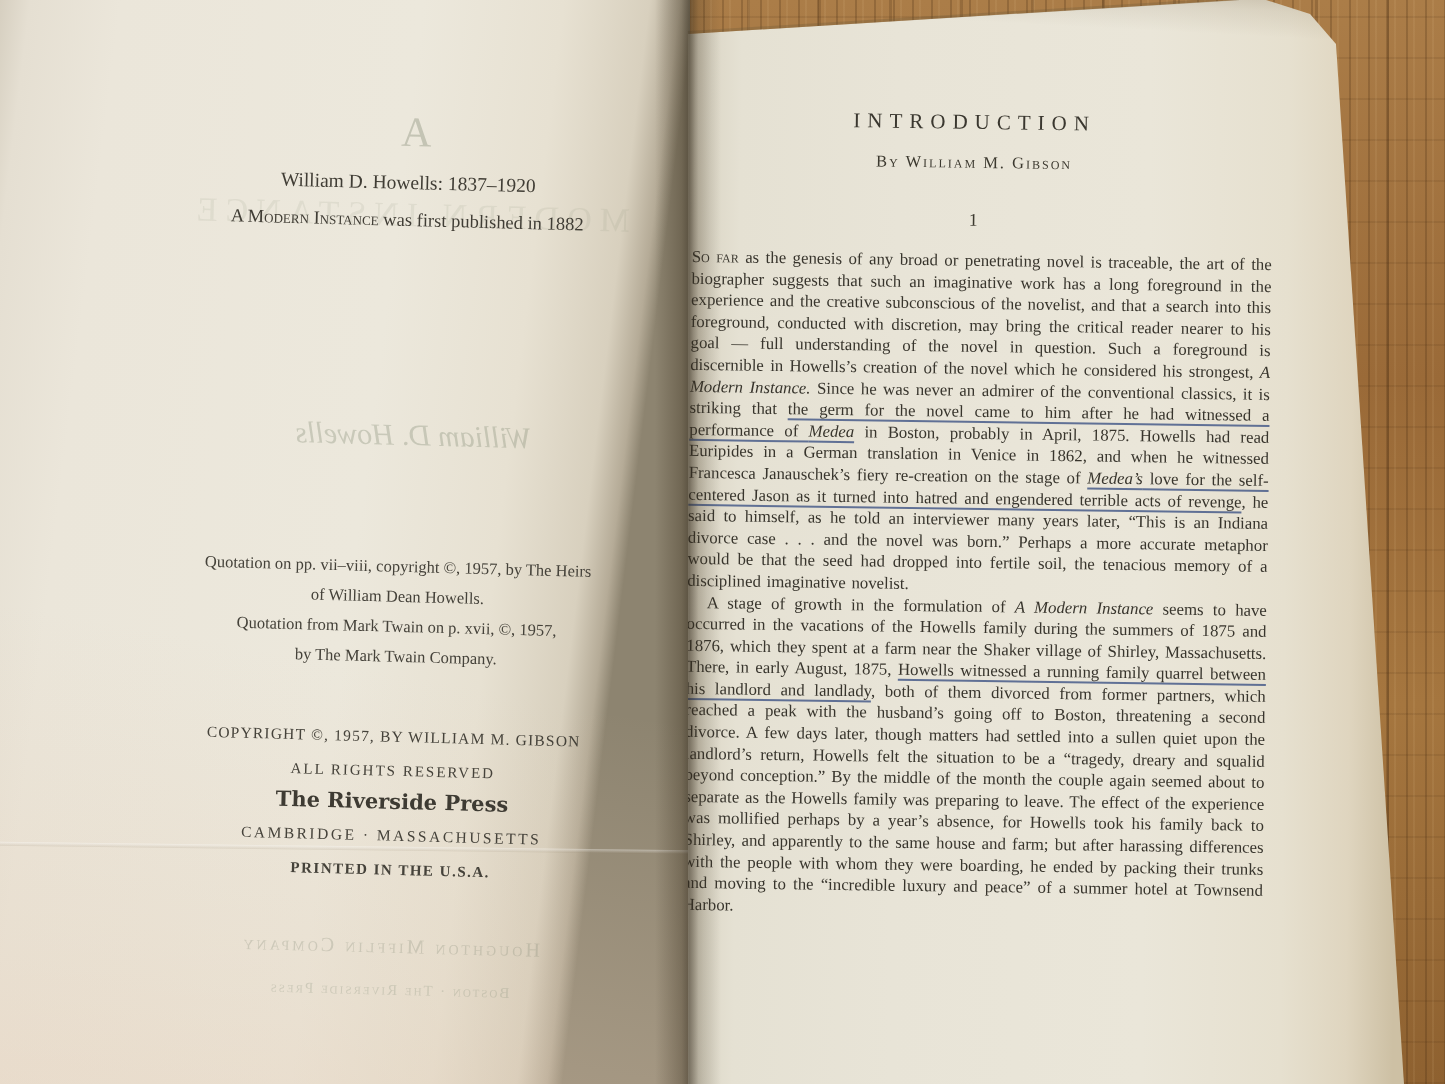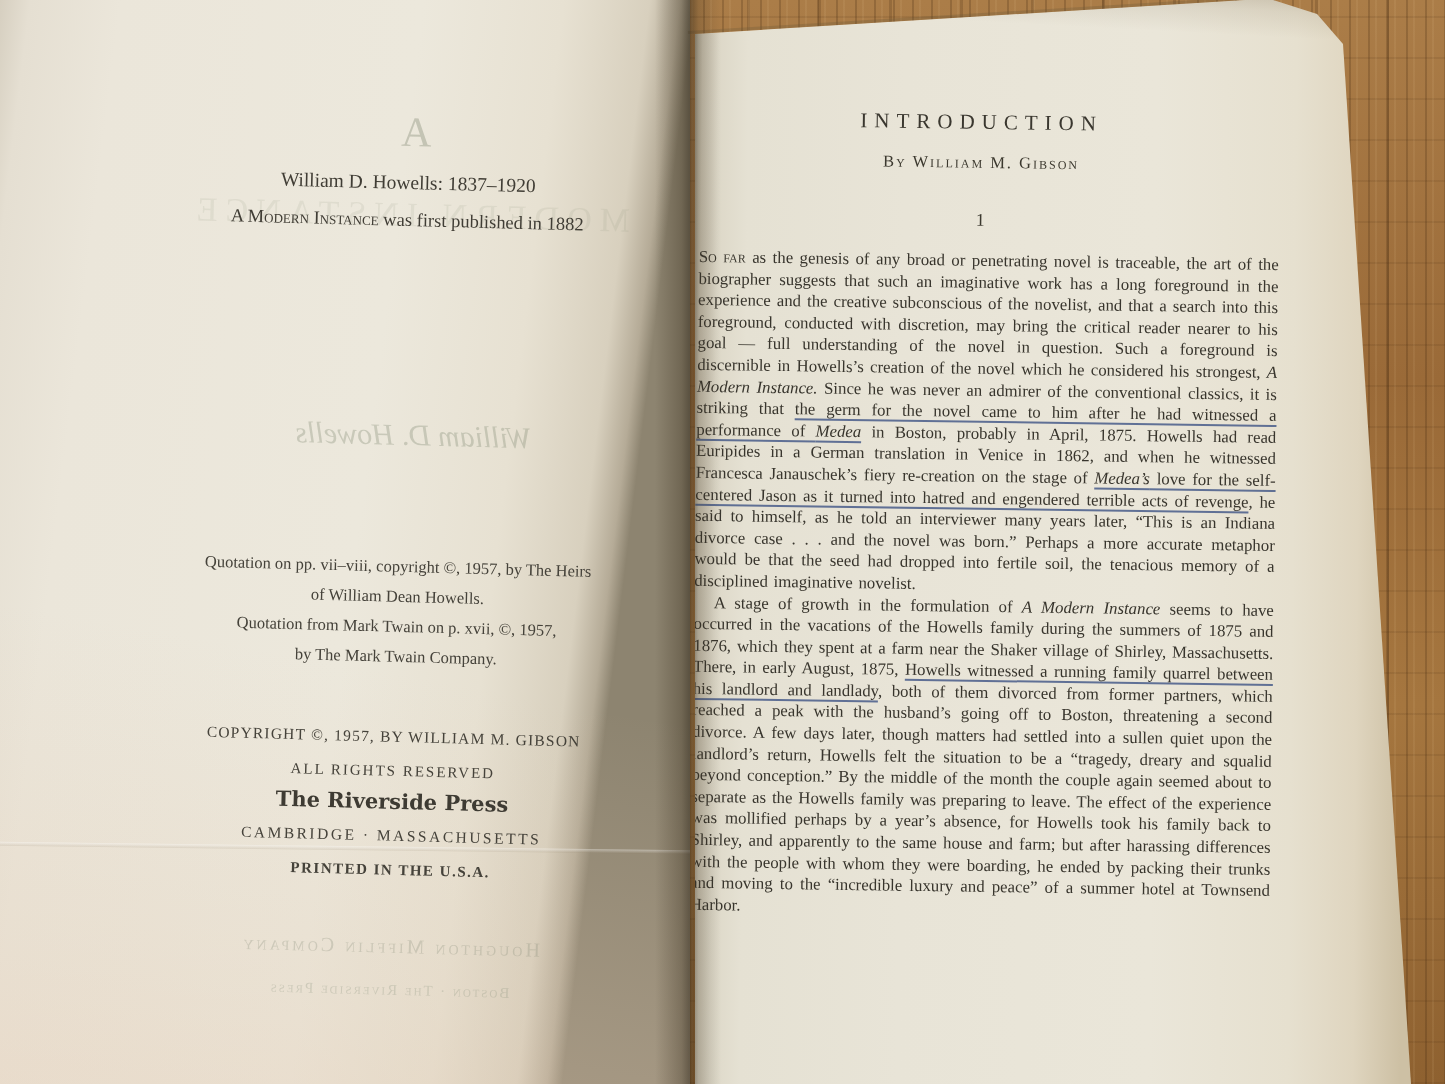--- a/index.html
+++ b/index.html
@@ -59,21 +59,20 @@
            letter-spacing:3px;transform:scaleX(-1);color:rgba(122,132,112,0.26);font-variant:small-caps;}
   .ghost-pub2{top:982px;left:210px;width:400px;text-align:center;font-size:15px;
            letter-spacing:2px;transform:scaleX(-1);color:rgba(122,132,112,0.24);font-variant:small-caps;}
 
   
   .page-right{position:absolute;inset:0;
     clip-path:polygon(688px 34px,1238px 0px,1266px 0px,1310px 14px,1336px 44px,1404px 1084px,688px 1084px);
     background:
       linear-gradient(183deg, rgba(105,85,55,0.26) 0px, rgba(105,85,55,0.10) 20px, rgba(0,0,0,0) 46px),
       linear-gradient(90.5deg,#a49c88 687px,#cdc6b4 696px,#ddd8c8 712px,#e5e1d3 742px,#e8e4d7 900px,#eae6d9 1150px,#e6e0cf 1290px,#dfd5bf 1355px,#cdc0a4 1402px);
-    margin-left: 7px;
   }
   .rp-rot{position:absolute;inset:0;transform:rotate(0.8deg);transform-origin:700px 240px;
           color:#3a372f;}
   .rp-title{position:absolute;top:106px;left:692px;width:562px;text-align:center;
             font-size:21px;letter-spacing:7px;color:#3a372f;}
   .rp-byline{position:absolute;top:149px;left:692px;width:562px;text-align:center;
             font-size:16.5px;letter-spacing:2px;color:#3c392f;}
   .rp-secnum{position:absolute;top:206px;left:692px;width:562px;text-align:center;
             font-size:18px;color:#3c392f;}
   .rp-body{position:absolute;top:246px;left:692px;width:580px;

